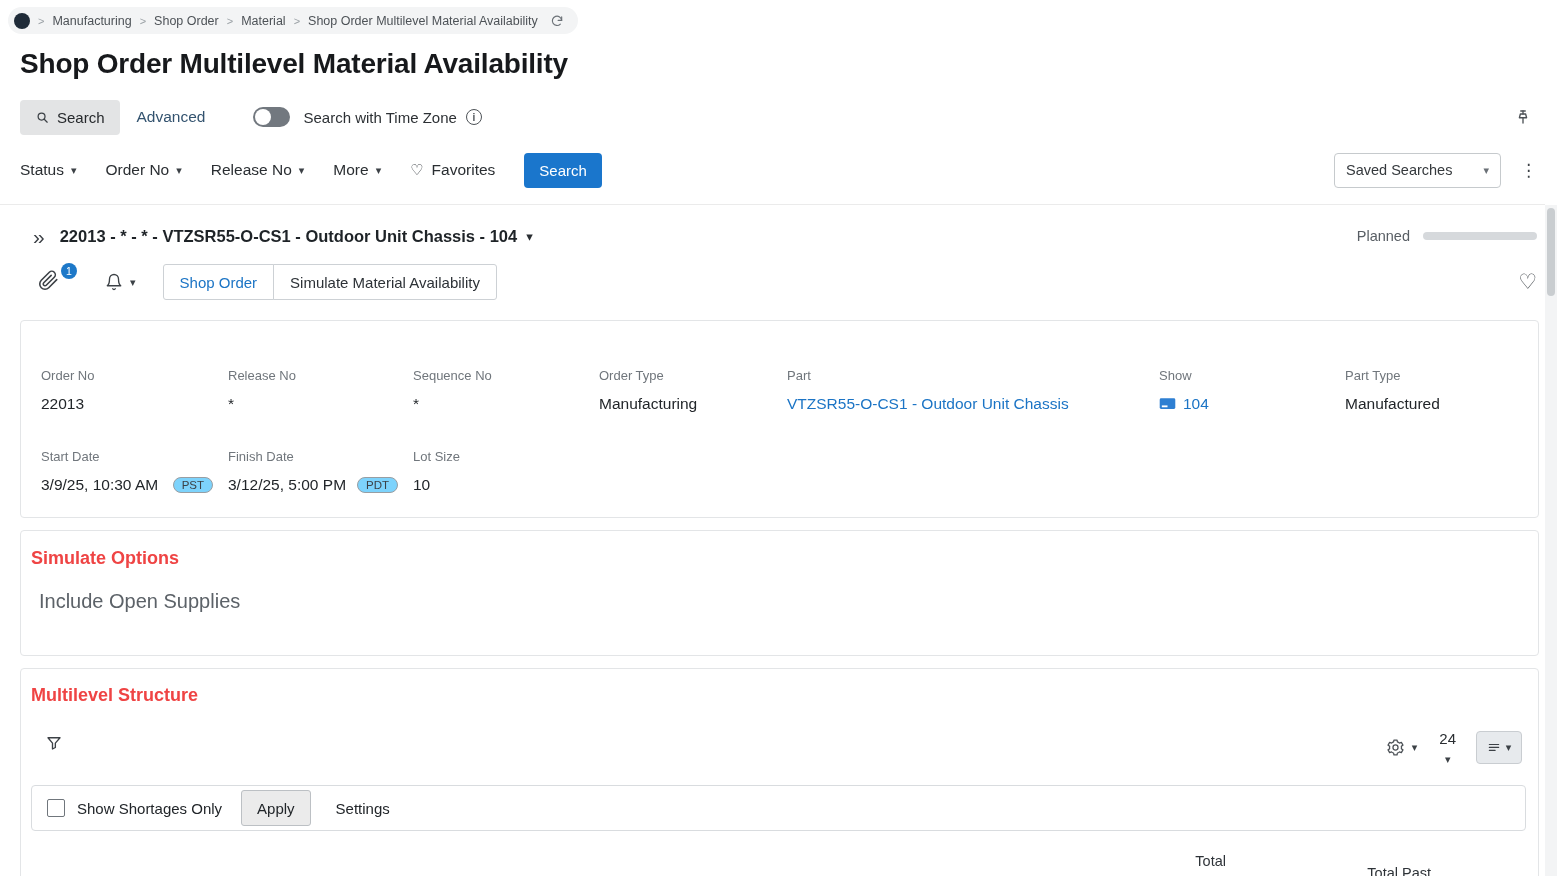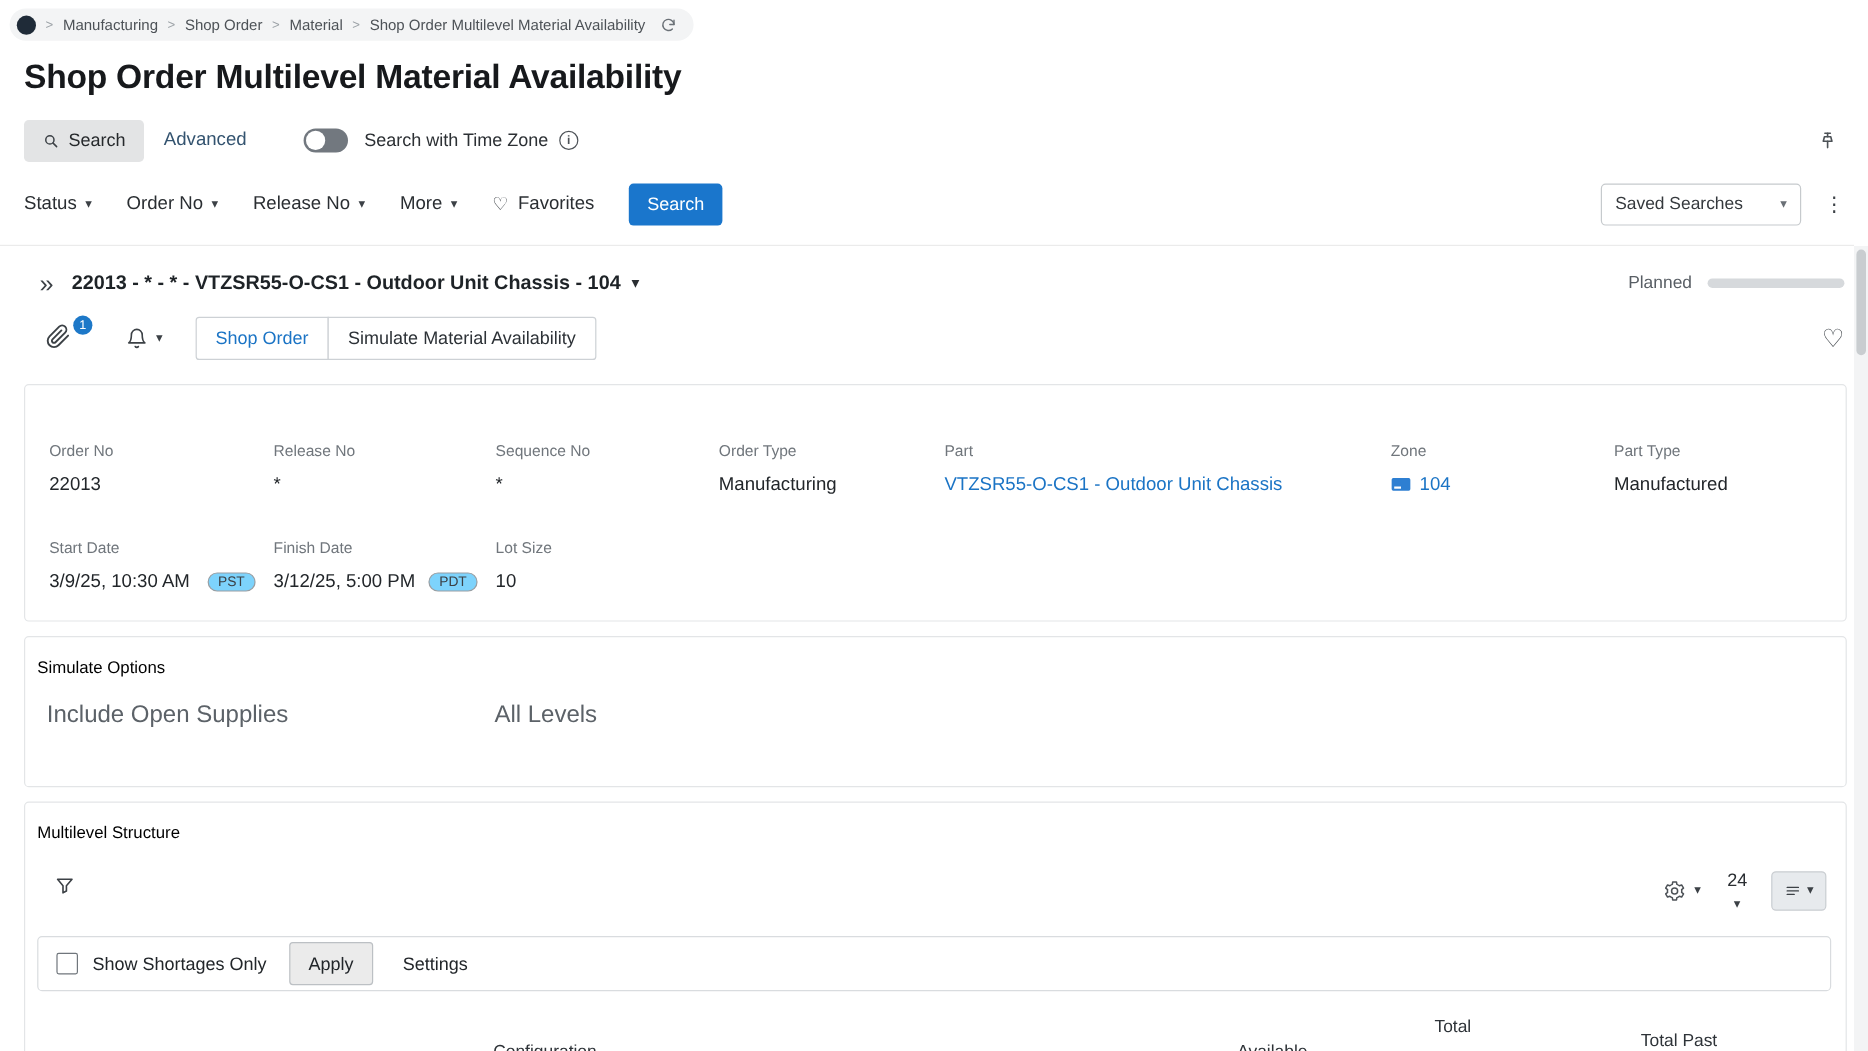--- a/index.html
+++ b/index.html
@@ -74,21 +74,21 @@
   .fgrid{display:grid;grid-template-columns:187px 185px 186px 188px 372px 186px auto;}
   .fgrid2{display:grid;grid-template-columns:187px 185px auto;margin-top:36px;}
   .flabel{font-size:13px;color:#70767c;margin-bottom:12px;}
   .fvalue{font-size:15.5px;color:#22262a;}
   .fvalue-row{display:flex;align-items:center;}
   .flink{color:#1b74c5;cursor:pointer;}
   .site-val{display:flex;align-items:center;gap:7px;}
   .tz-badge{margin-left:auto;margin-right:15px;border:1px solid #989ea3;border-radius:10px;padding:1px 8px;font-size:11.5px;color:#3c4146;background:#7dd3fc;}
 
   .simulate-card{top:530px;height:126px;padding:17px 20px 0 10px;}
-  .card-title{font-size:14px;font-weight:400;color:#000000;}
+  .card-title{font-size:18px;font-weight:700;color:#ef4444;}
   .sim-grid{display:grid;grid-template-columns:373px auto;margin-top:21px;margin-left:8px;}
   .tog-label{font-size:20px;color:#5c6268;}
   .tog{margin-top:11px;width:33px;height:18px;background:#8d949b;}
   .tog .knob{width:14px;height:14px;}
   .tog{border-radius:9px;position:relative;cursor:pointer;}
   .tog .knob{position:absolute;left:2px;top:2px;border-radius:50%;background:#fff;}
 
   .multilevel-card{top:668px;height:300px;padding:16px 0 0 0;}
   .ml-title{margin-left:10px;}
   .icons-row{position:relative;margin-top:24px;height:36px;}
@@ -241,21 +241,21 @@
       </div>
       <div>
         <div class="flabel">Order Type</div>
         <div class="fvalue">Manufacturing</div>
       </div>
       <div>
         <div class="flabel">Part</div>
         <div class="fvalue flink">VTZSR55-O-CS1 - Outdoor Unit Chassis</div>
       </div>
       <div>
-        <div class="flabel">Zone</div>
+        <div class="flabel">Show</div>
         <div class="fvalue site-val">
           <svg width="17" height="14" viewBox="0 0 24 18">
               <rect x="1" y="1" width="22" height="15" rx="2" fill="#2e7fd2"></rect>
               <rect x="4" y="11" width="8" height="2.6" fill="#fff"></rect>
             </svg>
           <span class="flink">104</span>
         </div>
       </div>
       <div>
         <div class="flabel">Part Type</div>
@@ -282,24 +282,20 @@
         <div class="fvalue">10</div>
       </div>
     </div>
   </div>
 
   <div class="card simulate-card">
     <div class="card-title">Simulate Options</div>
     <div class="sim-grid">
       <div>
         <div class="tog-label">Include Open Supplies</div>
-        <span class="tog"><span class="knob"></span></span>
-      </div>
-      <div>
-        <div class="tog-label">All Levels</div>
         <span class="tog"><span class="knob"></span></span>
       </div>
     </div>
   </div>
 
   <div class="card multilevel-card">
     <div class="card-title ml-title">Multilevel Structure</div>
     <div class="icons-row">
       <span class="funnel">
         <svg width="18" height="18" viewBox="0 0 24 24" fill="none" stroke="#3c4146" stroke-width="1.8" stroke-linejoin="round">

